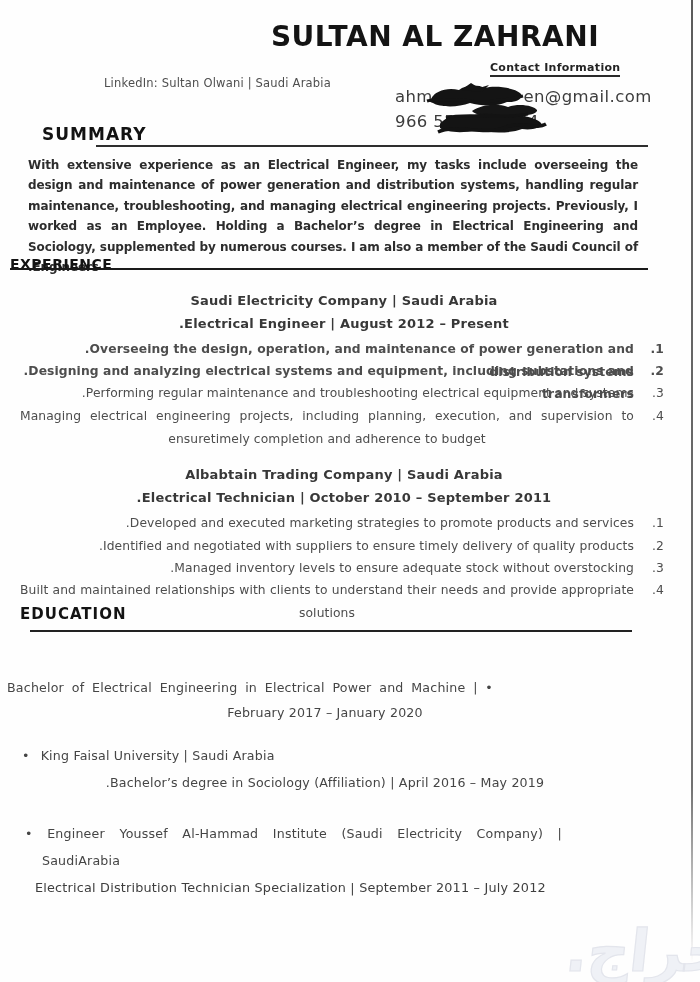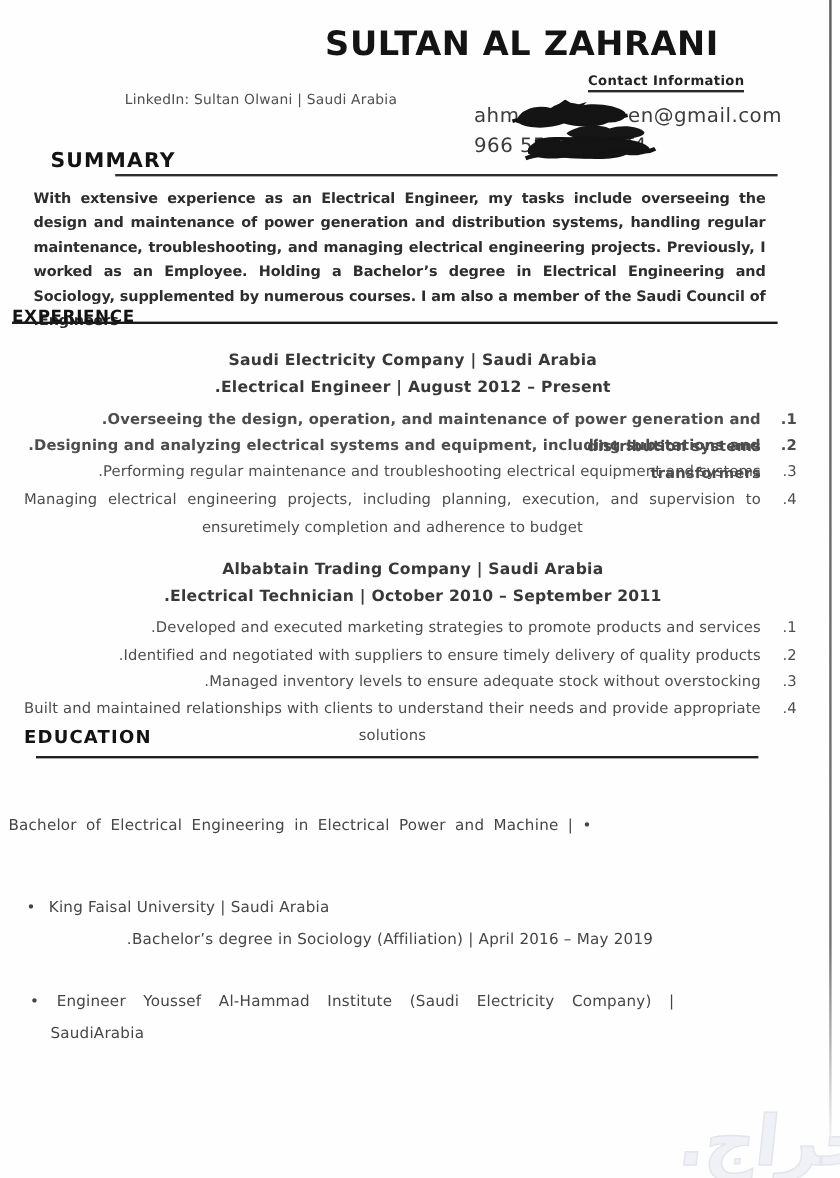--- a/index.html
+++ b/index.html
@@ -133,26 +133,28 @@
     <span class="itext wrap">Built and maintained relationships with clients to understand their needs and provide appropriate solutions</span>
     <span class="inum">.4</span>
   </div>
 
   <div class="sec-heading education-heading">EDUCATION</div>
   <div class="education-line"></div>
 
   <div class="edu-justified" style="left:7px;top:680px;width:486px;">
     <span>Bachelor of Electrical Engineering in Electrical Power and Machine |</span> <span>•</span>
   </div>
+  <div class="edu-center" style="top:705px;">February 2017 – January 2020</div>
 
   <div class="edu-bullet-row" style="top:748px;">
     <span class="dot">•</span><span>King Faisal University | Saudi Arabia</span>
   </div>
   <div class="edu-center" style="top:775px;">.Bachelor’s degree in Sociology (Affiliation) | April 2016 – May 2019</div>
 
   <div class="edu-justified" style="left:25px;top:826px;width:537px;">
     <span>•</span> <span>Engineer Youssef Al-Hammad Institute (Saudi Electricity Company) |</span>
   </div>
   <div class="edu-plain" style="left:42px;top:853px;">SaudiArabia</div>
+  <div class="edu-plain" style="left:35px;top:880px;font-size:12.8px;color:#3e3e3e;">Electrical Distribution Technician Specialization | September 2011 – July 2012</div>
 
   <div class="watermark">حراج.</div>
 
 </div>
 
 </body></html>

